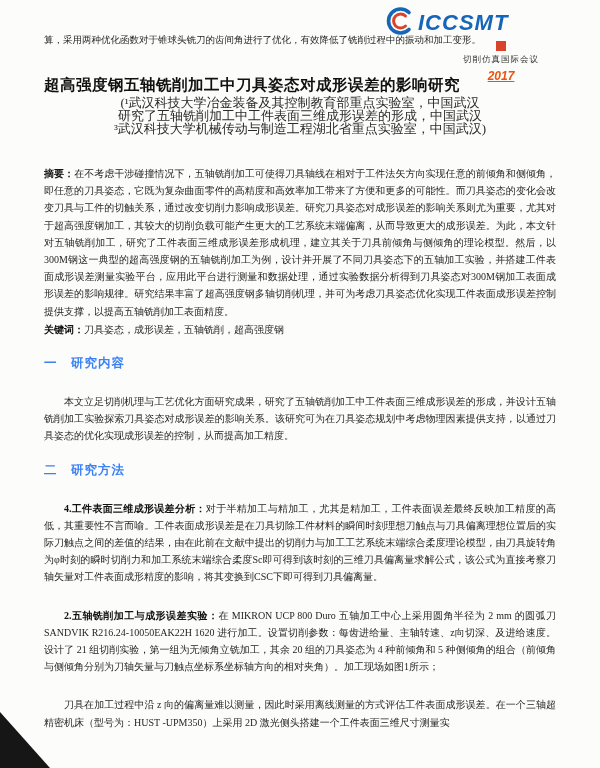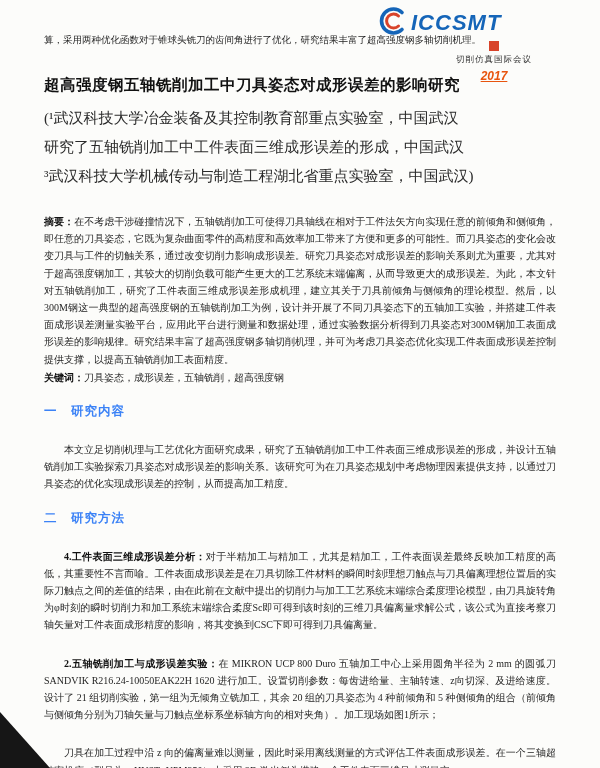--- a/index.html
+++ b/index.html
@@ -13,21 +13,21 @@
     color: #1f1f1f;
     font-family: "Liberation Serif", "DejaVu Serif", serif;
     overflow: hidden;
     padding: 34px 44px 0 44px;
   }
 
   
   .logo {
     position: absolute;
     top: 6px;
-    right: 23px;
+    right: 16px;
     width: 200px;
     text-align: right;
   }
   .logo-top { display: flex; align-items: center; gap: 4px; }
   .logo-name {
     font-family: "Liberation Sans", sans-serif;
     font-weight: bold;
     font-style: italic;
     font-size: 22px;
     letter-spacing: 1px;
@@ -67,24 +67,24 @@
     letter-spacing: 0.5px;
     color: #111;
   }
   .authors {
     margin-top: 12px;
     text-align: center;
     font-size: 10.5px;
     letter-spacing: 1px;
   }
   .affil {
-    font-size: 15px;
+    text-align: center;
+    font-size: 13px;
     line-height: 13px;
     color: #2a2a2a;
-    margin-top: 16px;
   }
   .affil:first-of-type { margin-top: 3px; }
 
   .abstract, .keywords, .para {
     font-size: 10px;
     line-height: 17.2px;
     text-align: justify;
   }
   .abstract { margin-top: 30px; }
   .abstract b, .keywords b, .para b { font-weight: bold; color: #111; }
@@ -125,21 +125,21 @@
       </span>
       <span class="logo-name">ICCSMT</span>
     </div>
     <div class="logo-sub">
       <span class="logo-badge"></span>
       <span class="logo-subtitle">切削仿真国际会议</span>
       <span class="logo-year">2017</span>
     </div>
   </div>
 
-  <p class="topline">算，采用两种优化函数对于锥球头铣刀的齿间角进行了优化，研究结果丰富了超高强度钢多轴切削机理。</p>
+  <p class="topline">算，采用两种优化函数对于锥球头铣刀的齿间角进行了优化，有效降低了铣削过程中的振动和加工变形。</p>
 
   <h1 class="title">超高强度钢五轴铣削加工中刀具姿态对成形误差的影响研究</h1>
 
 
   <p class="affil">(¹武汉科技大学冶金装备及其控制教育部重点实验室，中国武汉</p>
   <p class="affil">研究了五轴铣削加工中工件表面三维成形误差的形成，中国武汉</p>
   <p class="affil">³武汉科技大学机械传动与制造工程湖北省重点实验室，中国武汉)</p>
 
   <p class="abstract"><b>摘要：</b><span>在不考虑干涉碰撞情况下，五轴铣削加工可使得刀具轴线在相对于工件法矢方向实现任意的前倾角和侧倾角，即任意的刀具姿态，它既为复杂曲面零件的高精度和高效率加工带来了方便和更多的可能性。而刀具姿态的变化会改变刀具与工件的切触关系，通过改变切削力影响成形误差。研究刀具姿态对成形误差的影响关系则尤为重要，尤其对于超高强度钢加工，其较大的切削负载可能产生更大的工艺系统末端偏离，从而导致更大的成形误差。为此，本文针对五轴铣削加工，研究了工件表面三维成形误差形成机理，建立其关于刀具前倾角与侧倾角的理论模型。然后，以300M钢这一典型的超高强度钢的五轴铣削加工为例，设计并开展了不同刀具姿态下的五轴加工实验，并搭建工件表面成形误差测量实验平台，应用此平台进行测量和数据处理，通过实验数据分析得到刀具姿态对300M钢加工表面成形误差的影响规律。研究结果丰富了超高强度钢多轴切削机理，并可为考虑刀具姿态优化实现工件表面成形误差控制提供支撑，以提高五轴铣削加工表面精度。</span></p>
 

